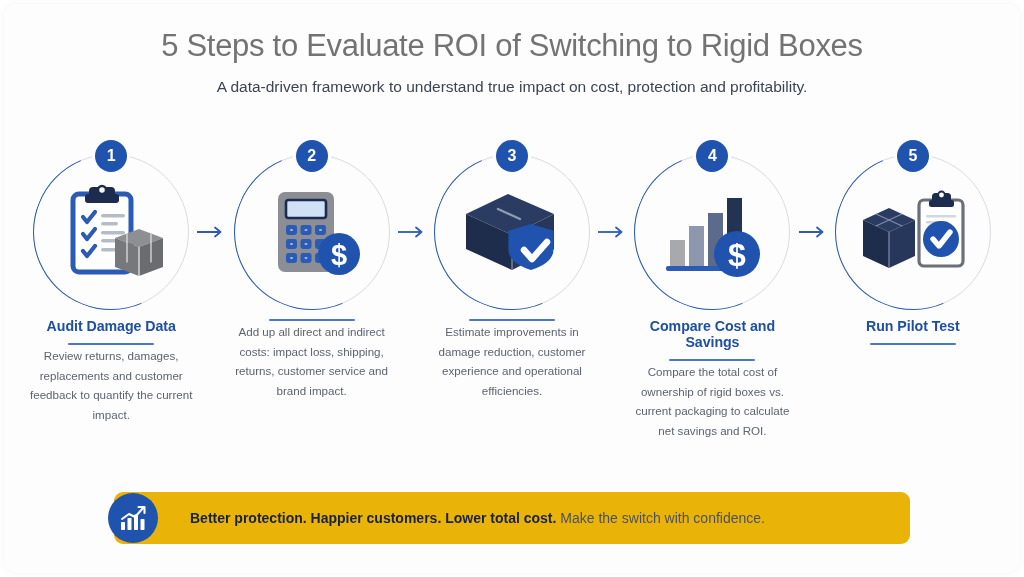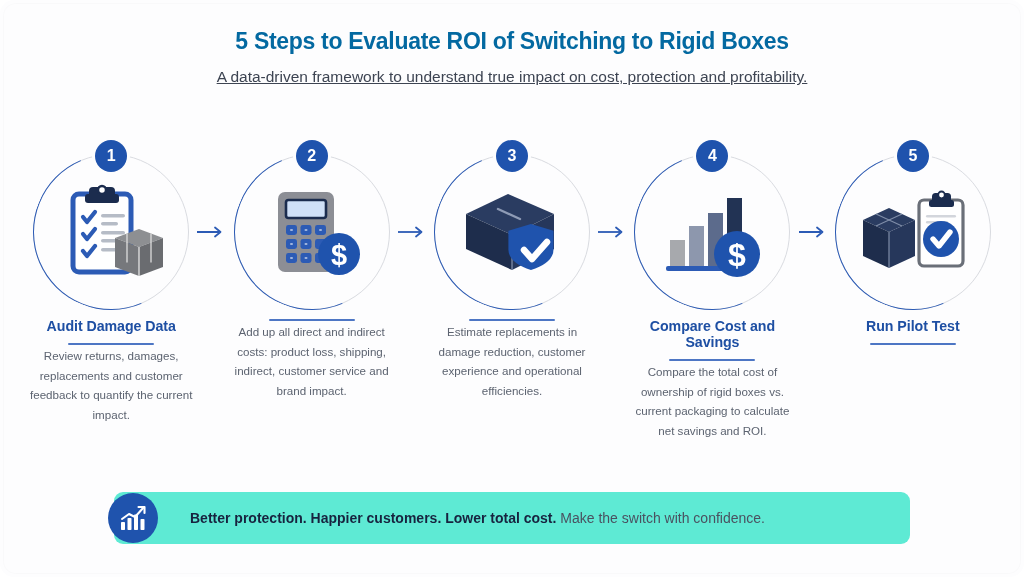--- a/index.html
+++ b/index.html
@@ -22,32 +22,31 @@
     content:"";
     position:absolute; inset:4px;
     border-radius:12px;
     box-shadow: 0 0 0 1px rgba(0,0,0,0.016);
     pointer-events:none;
   }
 
   
   .header { position:absolute; top:0; left:0; width:1024px; padding-top:28px; text-align:center; }
   .title {
-    font-size: 23px;
-    font-weight: 700;
+    font-size: 31px;
+    font-weight: 400;
     letter-spacing: -0.3px;
-    color: #0369a1;
+    color: #737373;
     line-height: 1.15;
   }
   .subtitle {
     margin-top: 14px;
     font-size: 15.5px;
     color: #3d4452;
     font-weight: 400;
-    text-decoration: underline;
   }
 
   
   .steps {
     position: absolute;
     top: 140px; left: 28px;
     width: 968px;
     display: flex;
     align-items: flex-start;
     justify-content: space-between;
@@ -124,21 +123,21 @@
     line-height: 1.72;
     color: #5c6370;
     padding: 0 2px;
   }
 
   
   .banner {
     position: absolute;
     left: 114px; bottom: 33px;
     width: 796px; height: 52px;
-    background: #5eead4;
+    background: #eab308;
     border-radius: 9px;
     display: flex; align-items: center;
   }
   .banner-icon {
     position: absolute;
     left: -6px; top: 50%;
     transform: translateY(-50%);
     width: 50px; height: 50px;
     border-radius: 50%;
     background: #1f53ad;
@@ -237,21 +236,21 @@
               <rect x="46.5" y="59" width="3" height="2" rx="1"></rect>
               <rect x="32" y="73" width="3" height="2" rx="1"></rect>
               <rect x="46.5" y="73" width="3" height="2" rx="1"></rect>
             </g>
             <circle cx="81" cy="70" r="21" fill="#1f53ad"></circle>
             <text x="81" y="81" font-family="'Liberation Sans', sans-serif" font-size="29" font-weight="700" fill="#ffffff" text-anchor="middle">$</text>
           </svg>
         </div>
       </div>
       <div class="divider"></div>
-      <div class="step-body">Add up all direct and indirect costs: product loss, shipping, indirect, customer service and brand impact.</div>
+      <div class="step-body">Add up all direct and indirect costs: impact loss, shipping, returns, customer service and brand impact.</div>
     </div>
 
     <div class="arrow">
       <svg width="30" height="14" viewBox="0 0 30 14">
         <line x1="1" y1="7" x2="23" y2="7" stroke="#2c5bb5" stroke-width="1.8"></line>
         <polyline points="19,2.5 24.5,7 19,11.5" fill="none" stroke="#2c5bb5" stroke-width="1.8" stroke-linecap="round" stroke-linejoin="round"></polyline>
       </svg>
     </div>
 
     <div class="step">
@@ -265,21 +264,21 @@
             <polygon points="8,30 54,51 54,86 8,65" fill="#1e2d4c"></polygon>
             <polygon points="96,30 54,51 54,86 96,65" fill="#26375b"></polygon>
             <polyline points="54,51 54,86" fill="none" stroke="#7f8da8" stroke-width="1.3"></polyline>
             <line x1="40" y1="25" x2="62" y2="35" stroke="#8e9bb5" stroke-width="2.4" stroke-linecap="round"></line>
             <path d="M78 43 L102 50 L102 70 Q102 84 78 92 Q54 84 54 70 L54 50 Z" fill="#1f53ad" transform="translate(-6,-6) scale(0.94) translate(6,6)"></path>
             <polyline points="66,66 74,75 89,58" fill="none" stroke="#ffffff" stroke-width="6.5" stroke-linecap="round" stroke-linejoin="round"></polyline>
           </svg>
         </div>
       </div>
       <div class="divider"></div>
-      <div class="step-body">Estimate replacements in damage reduction, customer experience and operational efficiencies.</div>
+      <div class="step-body">Estimate improvements in damage reduction, customer experience and operational efficiencies.</div>
     </div>
 
     <div class="arrow">
       <svg width="30" height="14" viewBox="0 0 30 14">
         <line x1="1" y1="7" x2="23" y2="7" stroke="#2c5bb5" stroke-width="1.8"></line>
         <polyline points="19,2.5 24.5,7 19,11.5" fill="none" stroke="#2c5bb5" stroke-width="1.8" stroke-linecap="round" stroke-linejoin="round"></polyline>
       </svg>
     </div>
 
     <div class="step">

